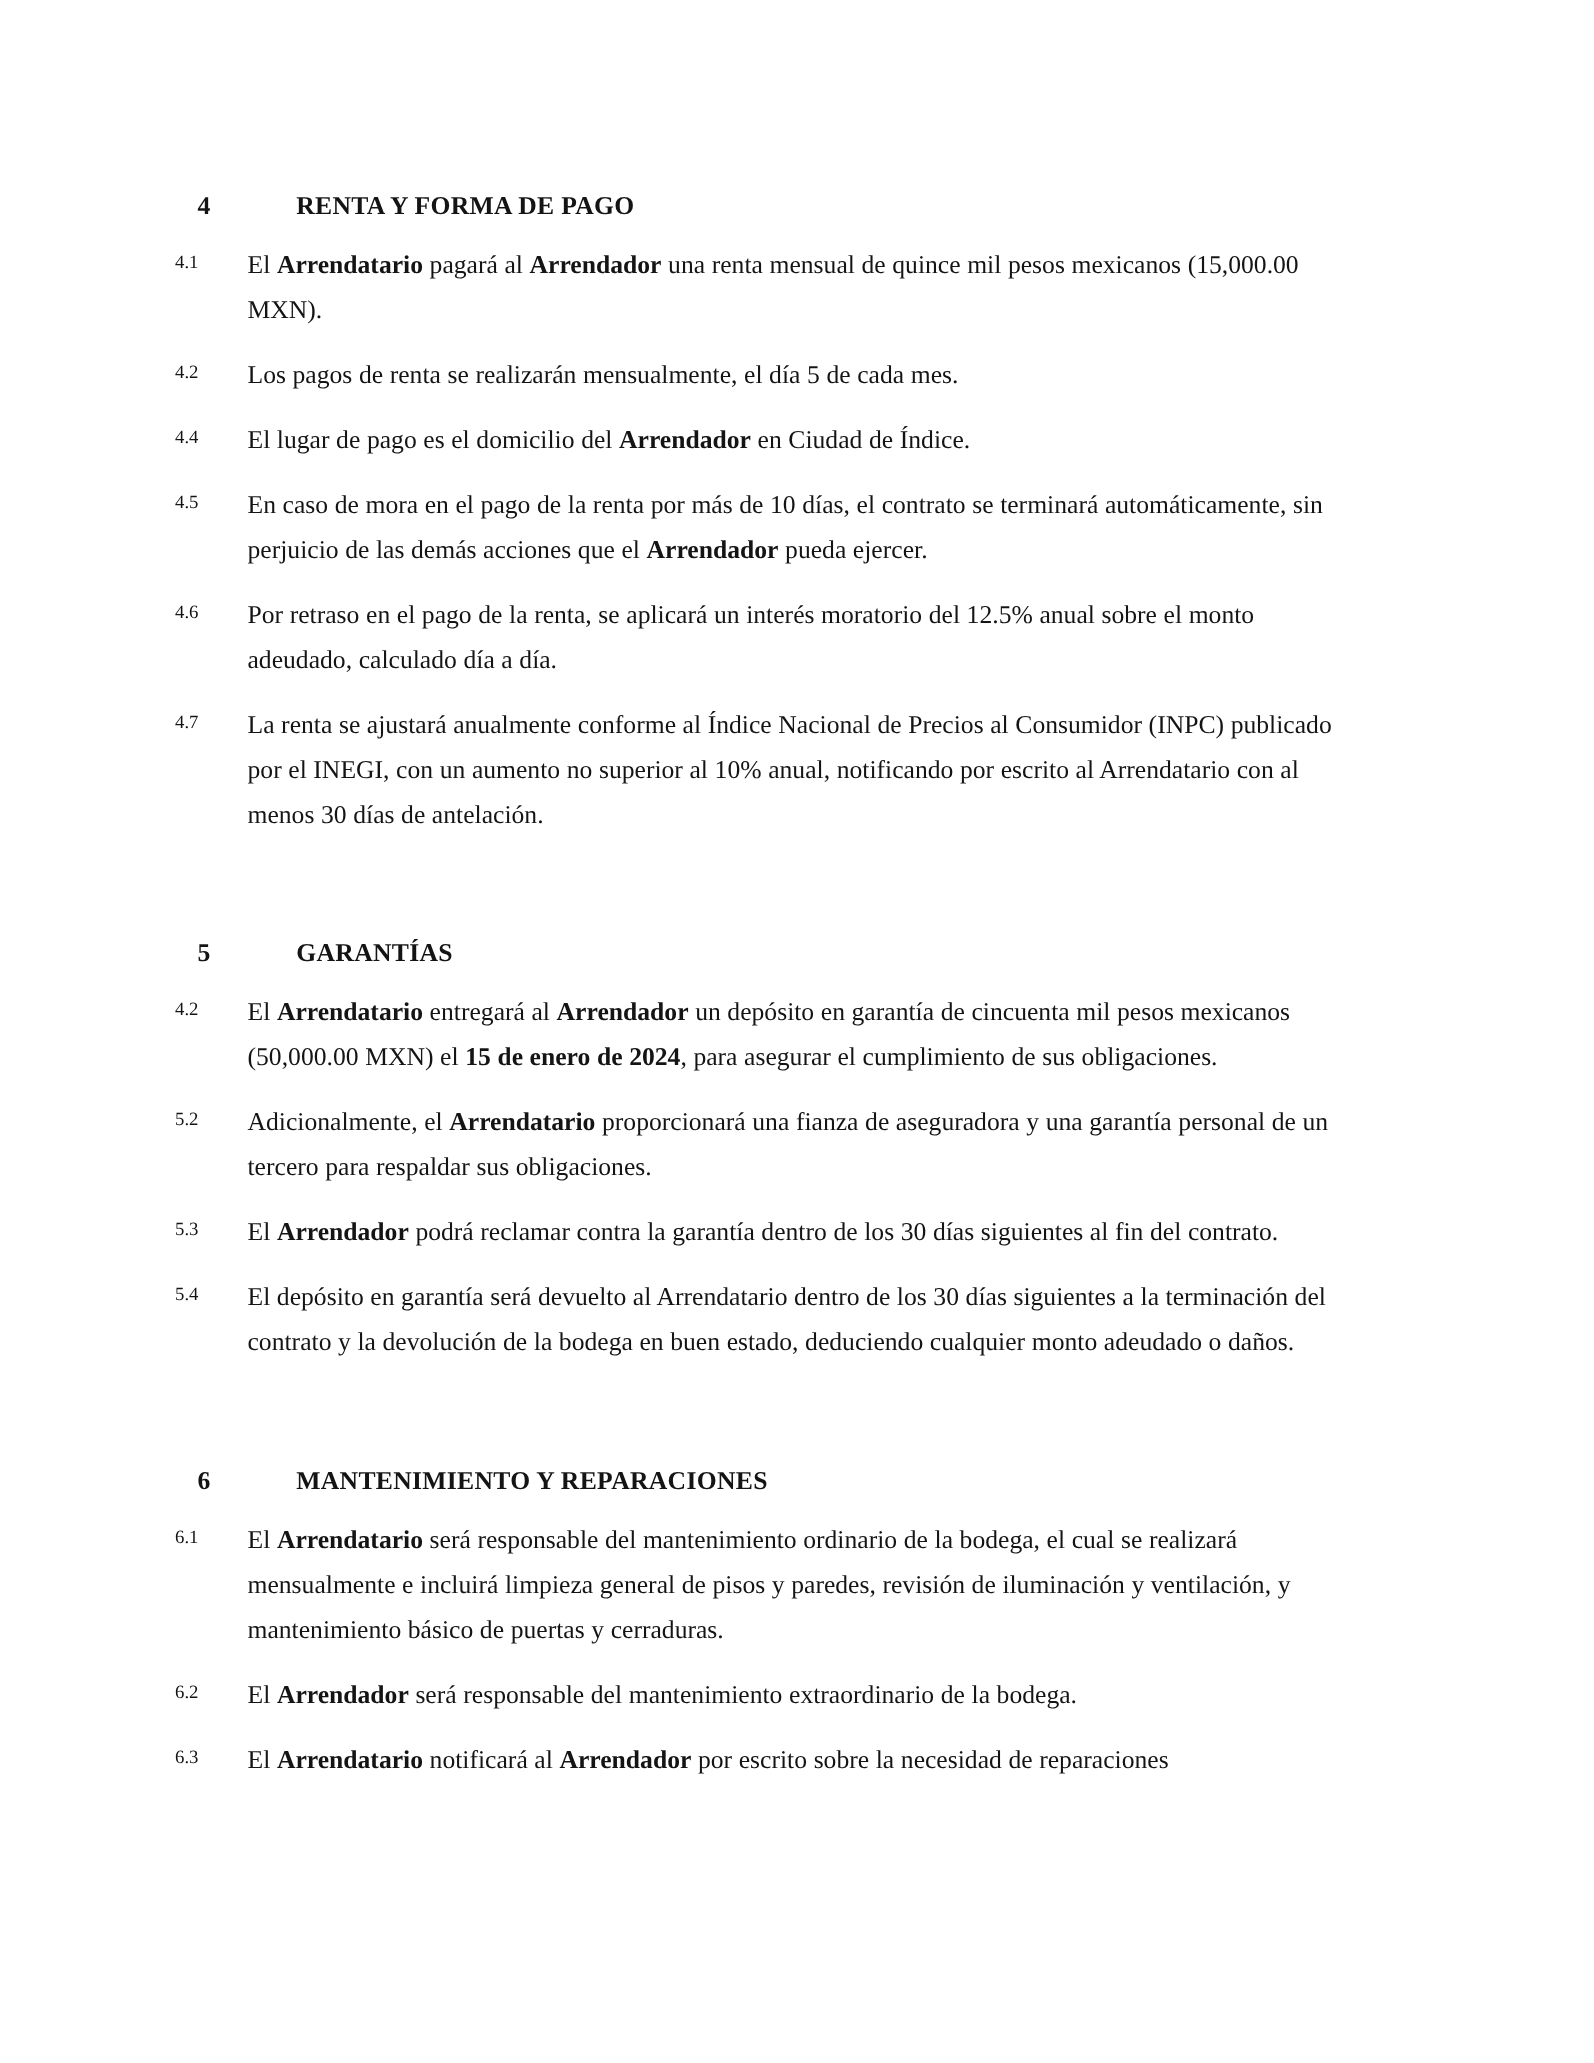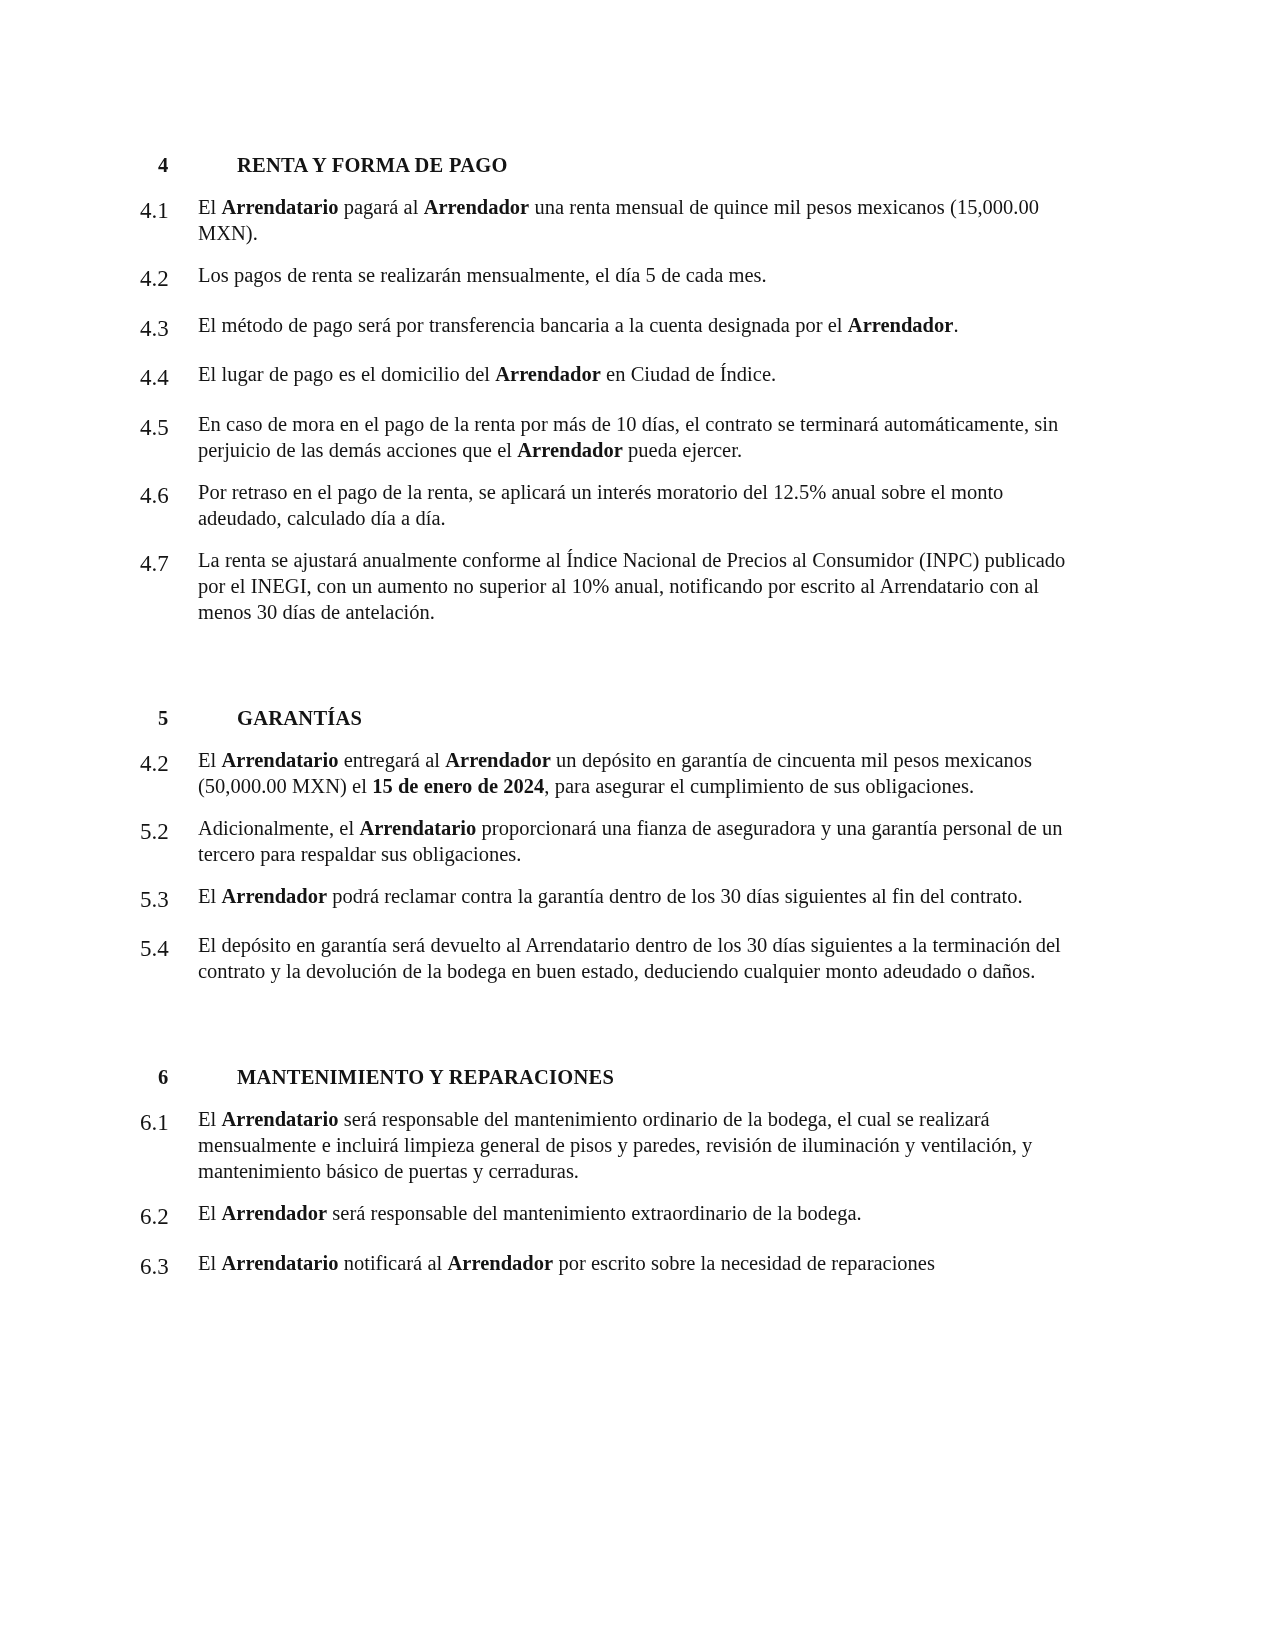--- a/index.html
+++ b/index.html
@@ -55,28 +55,28 @@
   }
 
   
   .clause {
     display: flex;
     align-items: flex-start;
     margin: 0 0 16px 0;
   }
   .clause .cl-num {
     flex: 0 0 58px;
-    font-size: 23px;
+    font-size: 15px;
     line-height: 33.5px;
     white-space: nowrap;
   }
   .clause .cl-text {
     flex: 1 1 auto;
     font-size: 20.5px;
-    line-height: 26px;
+    line-height: 36px;
     text-align: left;
     word-spacing: 0.15px;
   }
   .clause .cl-text b,
   .clause .cl-text strong {
     font-weight: bold;
   }
   .clause:last-child {
     margin-bottom: 15px;
   }
@@ -90,24 +90,20 @@
         <span class="sec-num">4</span>
         <span class="sec-title">RENTA Y FORMA DE PAGO</span>
       </div>
       <div class="clause">
         <span class="cl-num">4.1</span>
         <span class="cl-text"><span>El </span><b>Arrendatario</b><span> pagará al </span><b>Arrendador</b><span> una renta mensual de quince mil pesos mexicanos (15,000.00 MXN).</span></span>
       </div>
       <div class="clause">
         <span class="cl-num">4.2</span>
         <span class="cl-text"><span>Los pagos de renta se realizarán mensualmente, el día 5 de cada mes.</span></span>
-      </div>
-      <div class="clause">
-        <span class="cl-num">4.3</span>
-        <span class="cl-text"><span>El método de pago será por transferencia bancaria a la cuenta designada por el </span><b>Arrendador</b><span>.</span></span>
       </div>
       <div class="clause">
         <span class="cl-num">4.4</span>
         <span class="cl-text"><span>El lugar de pago es el domicilio del </span><b>Arrendador</b><span> en Ciudad de Índice.</span></span>
       </div>
       <div class="clause">
         <span class="cl-num">4.5</span>
         <span class="cl-text"><span>En caso de mora en el pago de la renta por más de 10 días, el contrato se terminará automáticamente, sin perjuicio de las demás acciones que el </span><b>Arrendador</b><span> pueda ejercer.</span></span>
       </div>
       <div class="clause">

